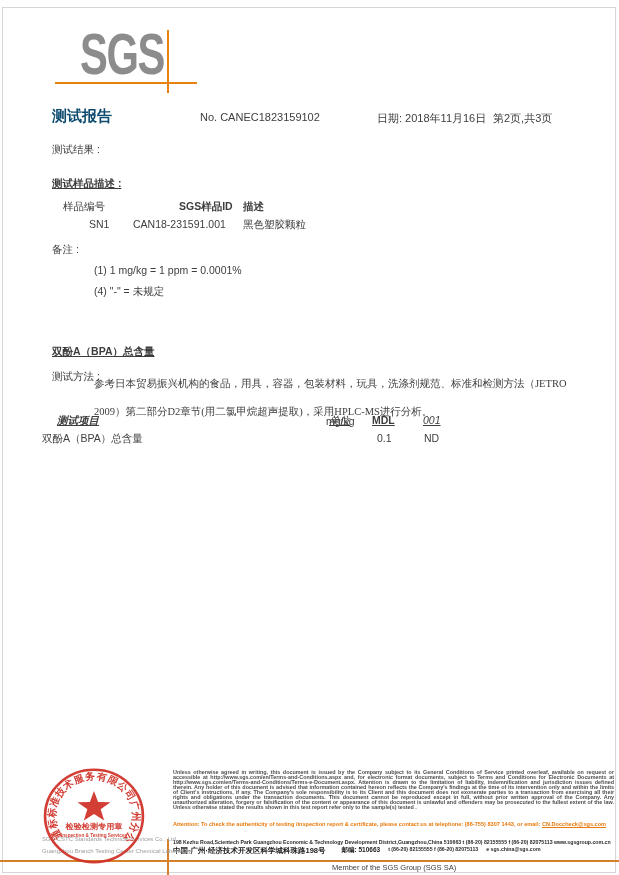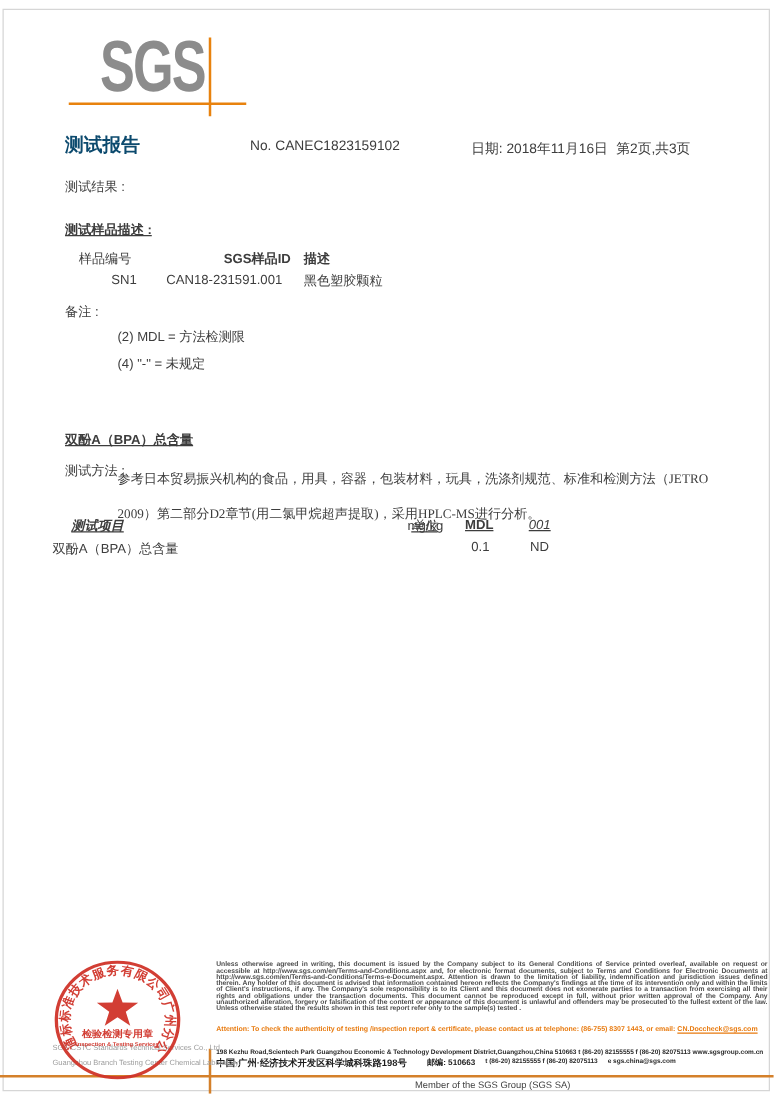--- a/index.html
+++ b/index.html
@@ -89,21 +89,21 @@
   <span class="abs body-txt st-h1">样品编号</span>
   <span class="abs body-txt st-h2">SGS样品ID</span>
   <span class="abs body-txt st-h3">描述</span>
   <span class="abs body-txt st-c1">SN1</span>
   <span class="abs body-txt st-c2">CAN18-231591.001</span>
   <span class="abs body-txt st-c3">黑色塑胶颗粒</span>
 </div>
 
 <div class="abs body-txt notes-label">备注 :</div>
 <div class="abs body-txt notes-list">
-  <div>(2) MDL = 方法检测限</div>
+  <div>(1) 1 mg/kg = 1 ppm = 0.0001%</div>
   <div>(4) "-" = 未规定</div>
 </div>
 
 <div class="abs body-txt bpa-heading">双酚A（BPA）总含量</div>
 <div class="abs body-txt method-label">测试方法 :</div>
 <div class="abs body-txt method-text">参考日本贸易振兴机构的食品，用具，容器，包装材料，玩具，洗涤剂规范、标准和检测方法（JETRO 2009）第二部分D2章节(用二氯甲烷超声提取)，采用HPLC-MS进行分析。</div>
 
 <div>
   <span class="abs body-txt rt-h-item">测试项目</span>
   <span class="abs body-txt rt-h-unit">单位</span>

